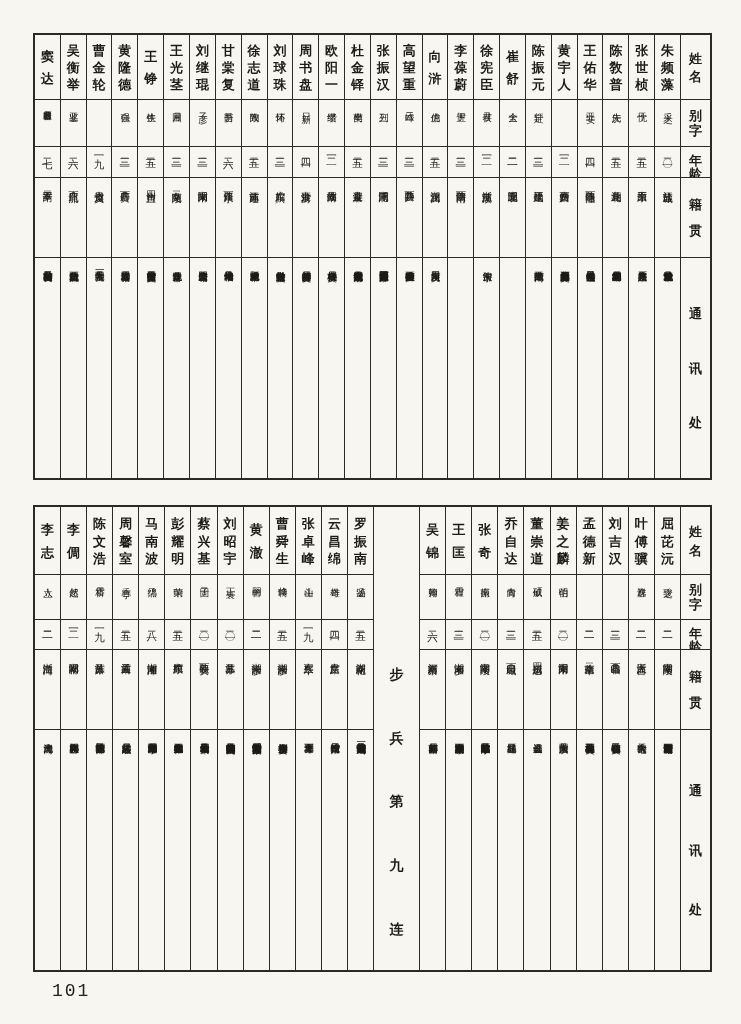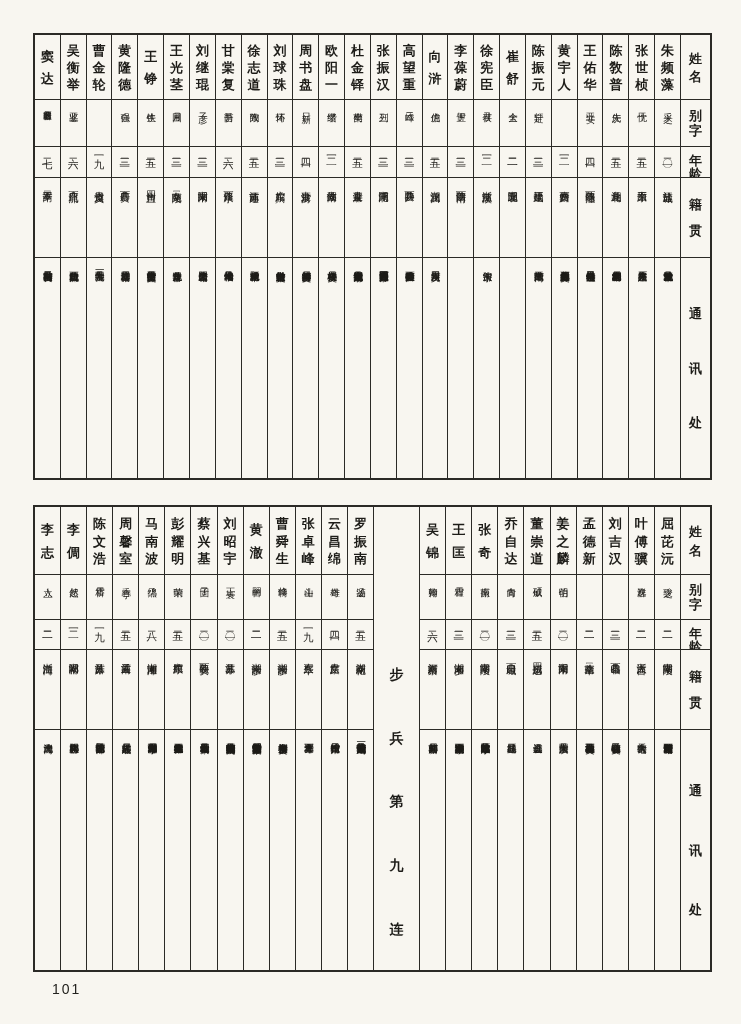--- a/index.html
+++ b/index.html
@@ -55,22 +55,22 @@
   .head .cell { justify-content: center; }
   .head .chars span { font-size: 13px; font-weight: 700; line-height: 1; }
   .head .c-name .chars, .head .chars { padding: 7px 0; }
 
   .section-cell { height: 100%; display: flex; justify-content: center; }
   .section-chars { display: flex; flex-direction: column; align-items: center; padding-top: 128px; row-gap: 17px; }
   .section-chars span { font-size: 14px; font-weight: 700; line-height: 1; }
 
   .page-number {
     position: absolute; left: 52px; top: 981px;
-    font-size: 14px; letter-spacing: 2px; color: #23221e;
-    font-family: Liberation Sans, sans-serif;
+    font-size: 18px; letter-spacing: 2px; color: #23221e;
+    font-family: Liberation Mono, monospace;
     text-align: center;
   }
 </style>
 </head>
 <body>
 
 <div class="sheet">
   <div id="table-top" class="rtable t1">
       <div class="col head">
         <div class="cell c-name">

